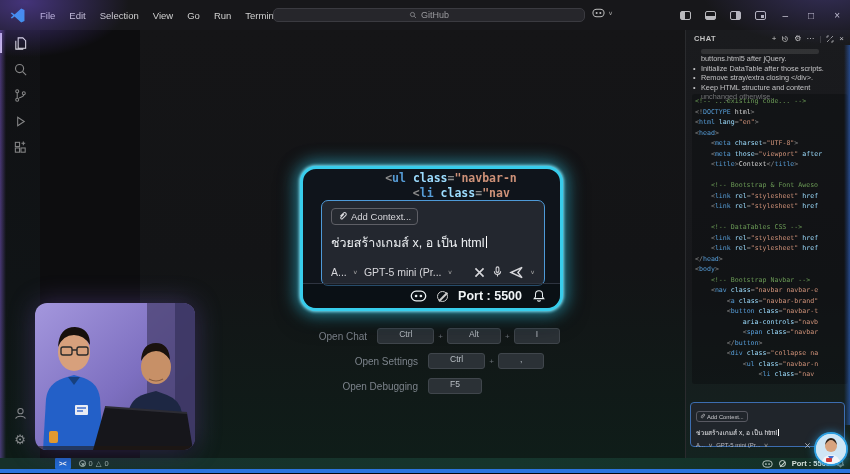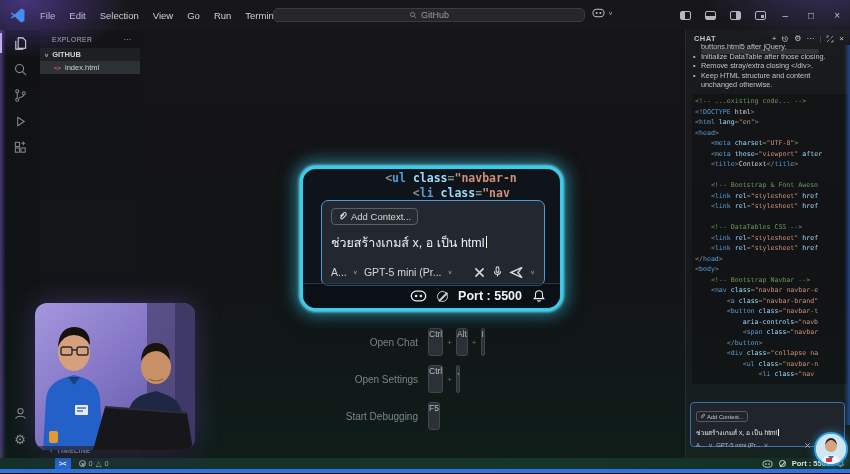--- a/index.html
+++ b/index.html
@@ -59,33 +59,33 @@
     padding:2px 10px; font-size:6.8px; font-weight:bold; letter-spacing:.3px; color:#b8b8b8; }
 
   
   .editor { position:absolute; left:140px; top:30px; width:545px; height:428px;
     background:linear-gradient(180deg,#151517,#131416 55%,#0f1d19); z-index:0; }
   .watermark { position:absolute; left:150px; top:298px; width:270px; display:flex; flex-direction:column; gap:9px; }
   .wm-row { display:flex; align-items:center; gap:10px; }
   .wm-label { width:128px; text-align:right; font-size:10px; color:#7c838b; }
   .wm-keys { display:flex; align-items:center; gap:4px; }
   .kbd { background:#2b3136; border:1px solid #40464c; border-radius:3px;
-    padding:0 0; height:28px; line-height:11px; font-size:8.5px; color:#b9bfc5; }
+    padding:0 21px; height:16px; line-height:11px; font-size:8.5px; color:#b9bfc5; }
   .wm-plus { font-size:8px; color:#6b7178; }
 
   
   .chatpanel { position:absolute; left:685px; top:30px; width:165px; height:428px;
     background:linear-gradient(180deg,#1a1b1e,#17181b 60%,#142320); border-left:1px solid #2a2b2e; z-index:1; }
   .cp-head { display:flex; align-items:center; padding:4px 6px 2px 8px; }
   .cp-title { font-size:7.5px; font-weight:bold; letter-spacing:.4px; color:#c2c2c2; flex:1; }
   .cp-acts { display:flex; align-items:center; gap:5px; color:#c7c7c7; font-size:8px; }
   .cp-acts .sep { color:#55565a; font-size:7px; }
   .clipped-line { margin:4px 0 2px 15px; width:118px; height:5px; border-radius:2px;
     background:rgba(200,200,200,.14); filter:blur(.4px); }
-  .bullets { position:absolute; left:7px; right:4px; top:12px; }
+  .bullets { position:absolute; left:7px; right:4px; top:24px; }
   .bullet-row { display:flex; font-size:7.3px; line-height:9.6px; color:#c3c3c5; }
   .bullet-row .dot { width:8px; color:#c3c3c5; }
   .bullet-text { flex:1; }
   .chat-code { position:absolute; left:6px; right:2px; top:64px; height:290px;
     font-family:"DejaVu Sans Mono", monospace; font-size:6.6px; line-height:10.5px;
     background:rgba(12,14,16,.45); border-radius:3px; padding:2px 0 0 3px; overflow:hidden; }
   .code-line { white-space:pre; }
   .tk-c{color:#6a9955} .tk-t{color:#569cd6} .tk-a{color:#9cdcfe}
   .tk-s{color:#ce9178} .tk-p{color:#8a8a8a} .tk-w{color:#d4d4d4}
 
@@ -254,38 +254,20 @@
       <svg width="15" height="15" viewBox="0 0 16 16" fill="none" stroke="#cfcfcf" stroke-width="1.1">
           <circle cx="8" cy="5.5" r="2.8"></circle>
           <path d="M2.8 13.5c1.2-3.4 9.2-3.4 10.4 0"></path>
         </svg>
     </div>
     <div class="ab-icon" style="margin-bottom:6px;">
       <span class="gear-glyph">⚙</span>
     </div>
   </div>
 
-  <div class="sidebar">
-    <div class="sb-head">
-      <span>EXPLORER</span>
-      <span class="sb-dots">⋯</span>
-    </div>
-    <div class="tree-folder">
-      <span class="chev">∨</span>
-      <span>GITHUB</span>
-    </div>
-    <div class="tree-file">
-      <span class="html-glyph">&lt;&gt;</span>
-      <span>index.html</span>
-    </div>
-    <div class="timeline">
-      <span>›</span>
-      <span>TIMELINE</span>
-    </div>
-  </div>
 
   <div class="editor">
     <div class="watermark">
         <div class="wm-row">
           <div class="wm-label">Open Chat</div>
           <div class="wm-keys">
             <span class="kbd">Ctrl</span>
             <span class="wm-plus">+</span>
             <span class="kbd">Alt</span>
             <span class="wm-plus">+</span>
@@ -294,21 +276,21 @@
         </div>
         <div class="wm-row">
           <div class="wm-label">Open Settings</div>
           <div class="wm-keys">
             <span class="kbd">Ctrl</span>
             <span class="wm-plus">+</span>
             <span class="kbd">,</span>
           </div>
         </div>
         <div class="wm-row">
-          <div class="wm-label">Start Debugging</div>
+          <div class="wm-label">Open Debugging</div>
           <div class="wm-keys">
             <span class="kbd">F5</span>
           </div>
         </div>
       </div>
   </div>
 
   <div class="chatpanel">
     <div class="cp-head">
       <span class="cp-title">CHAT</span>
@@ -328,21 +310,21 @@
       </div>
     </div>
     <div class="clipped-line"></div>
     <div class="bullets">
         <div class="bullet-row">
           <span class="dot"></span>
           <span class="bullet-text">buttons.html5 after jQuery.</span>
         </div>
         <div class="bullet-row">
           <span class="dot">•</span>
-          <span class="bullet-text">Initialize DataTable after those closing.</span>
+          <span class="bullet-text">Initialize DataTable after those scripts.</span>
         </div>
         <div class="bullet-row">
           <span class="dot">•</span>
           <span class="bullet-text">Remove stray/extra closing &lt;/div&gt;.</span>
         </div>
         <div class="bullet-row">
           <span class="dot">•</span>
           <span class="bullet-text">Keep HTML structure and content unchanged otherwise.</span>
         </div>
       </div>

